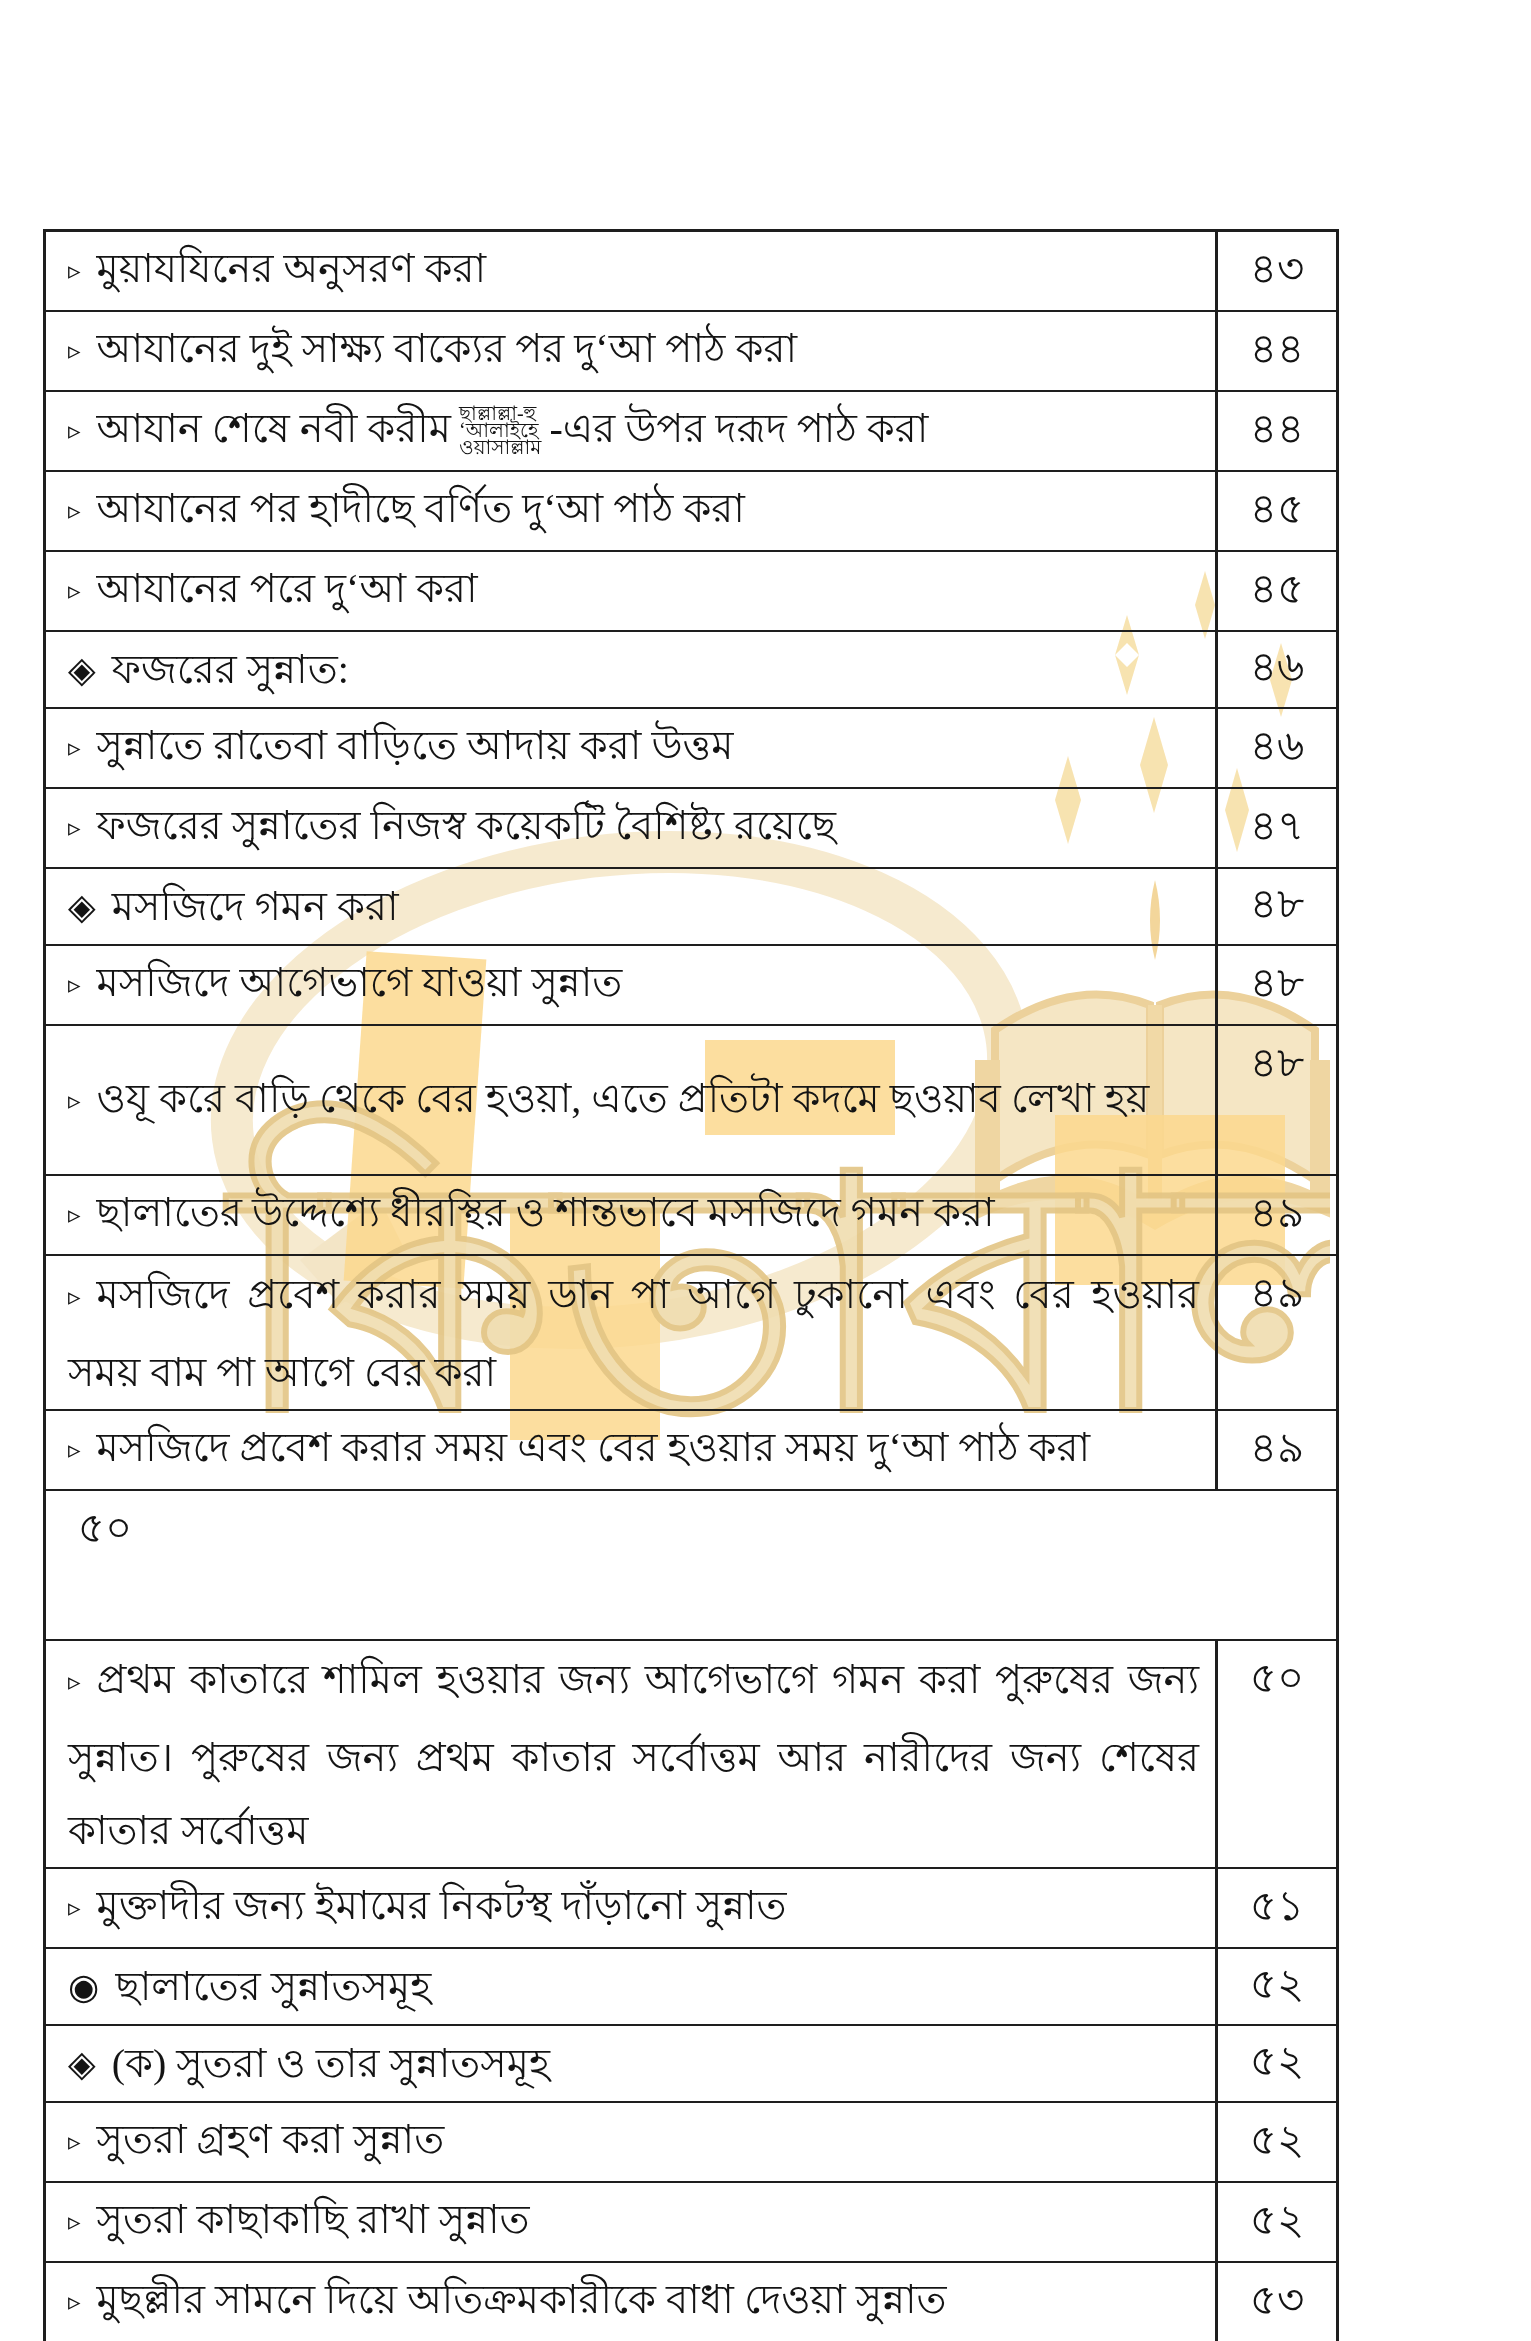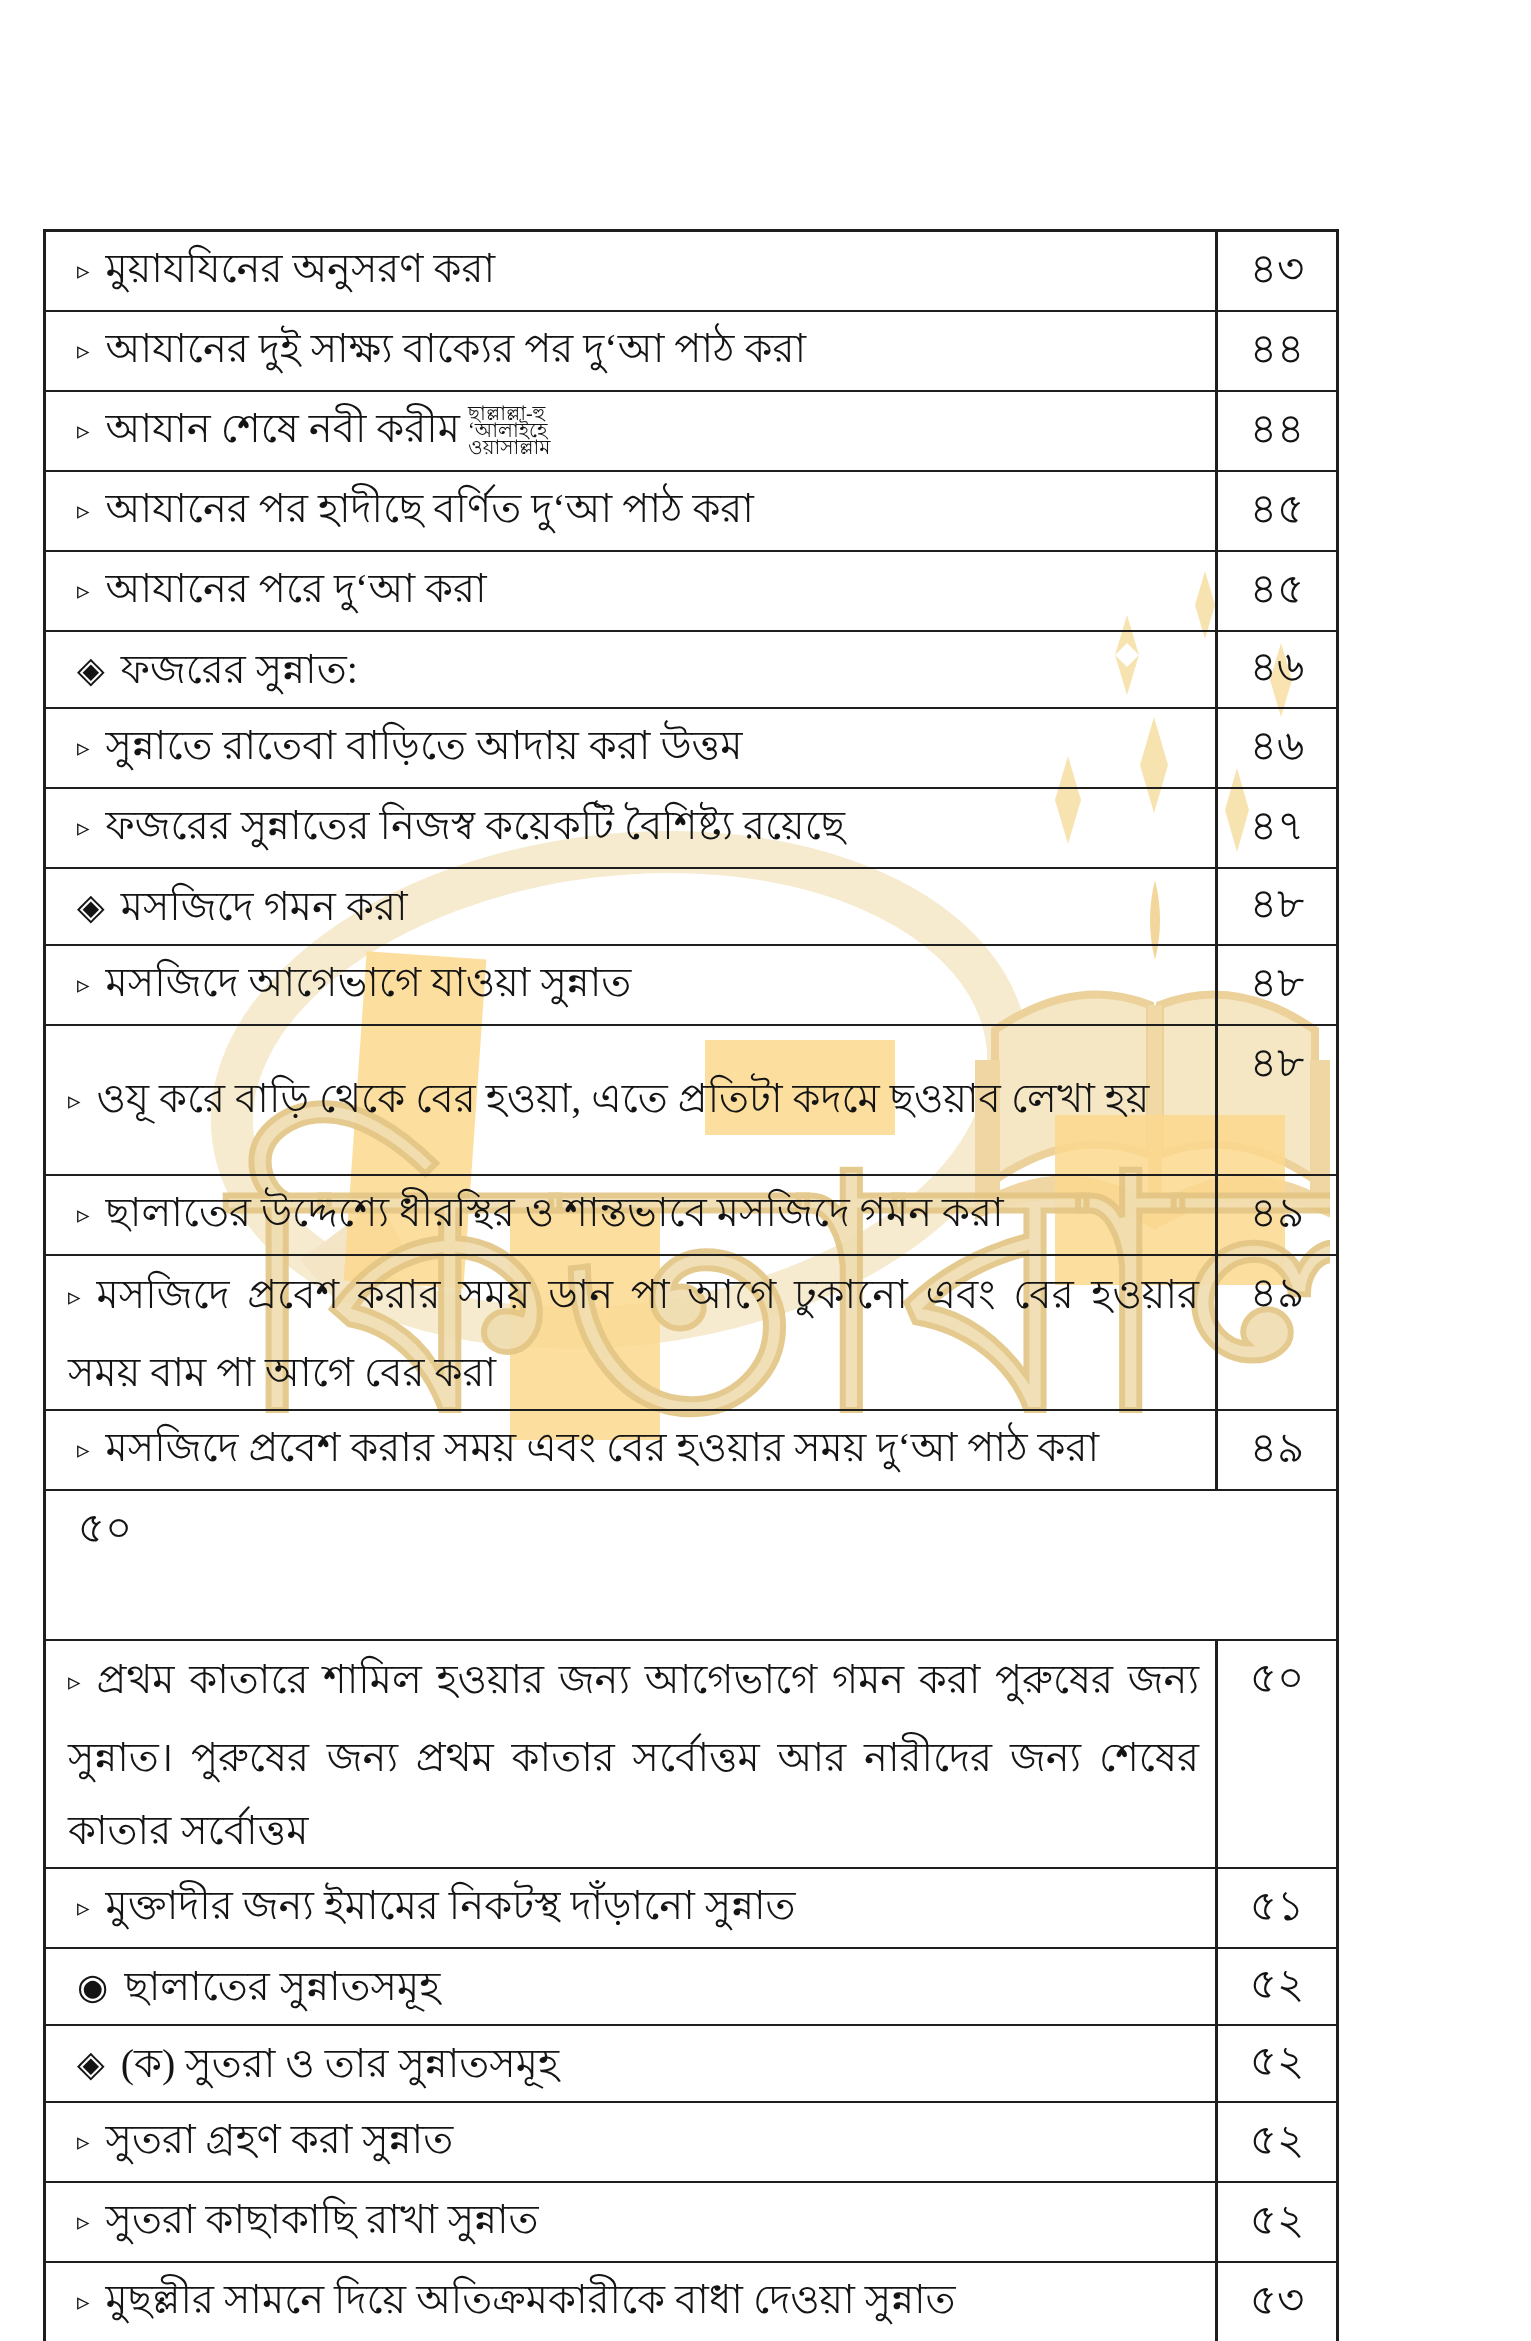--- a/index.html
+++ b/index.html
@@ -26,21 +26,21 @@
     box-sizing:border-box;
     z-index:1;
     background:transparent;
   }
   .row{
     display:flex;
     border-bottom:2px solid #1e1e1e;
     box-sizing:border-box;
   }
   .row:last-child{border-bottom:none;border-radius:30px;}
-  .h1{min-height:77px;padding-left:9px;}
+  .h1{min-height:77px;}
   .h2{min-height:150px;}
   .h3{min-height:218px;}
   .cell-text{
     flex:1;
     display:flex;
     align-items:center;
     padding:0 16px 0 22px;
     border-right:3px solid #1e1e1e;
     box-sizing:border-box;
     font-size:40px;
@@ -121,21 +121,21 @@
 
     <div class="row h1">
       <div class="cell-text">
           <span class="entry"><span class="bullet">▹</span><span>আযানের দুই সাক্ষ্য বাক্যের পর দু‘আ পাঠ করা</span></span>
         </div>
       <div class="cell-page">৪৪</div>
     </div>
 
     <div class="row h1">
       <div class="cell-text">
-          <span class="entry"><span class="bullet">▹</span><span>আযান শেষে নবী করীম</span><span class="honorific"><span>ছাল্লাল্লা-হু</span><span>‘আলাইহে</span><span>ওয়াসাল্লাম</span></span></span>
+          <span class="entry"><span class="bullet">▹</span><span>আযান শেষে নবী করীম</span><span class="honorific"><span>ছাল্লাল্লা-হু</span><span>‘আলাইহে</span><span>ওয়াসাল্লাম</span></span><span>-এর উপর দরূদ পাঠ করা</span></span>
         </div>
       <div class="cell-page">৪৪</div>
     </div>
 
     <div class="row h1">
       <div class="cell-text">
           <span class="entry"><span class="bullet">▹</span><span>আযানের পর হাদীছে বর্ণিত দু‘আ পাঠ করা</span></span>
         </div>
       <div class="cell-page">৪৫</div>
     </div>

